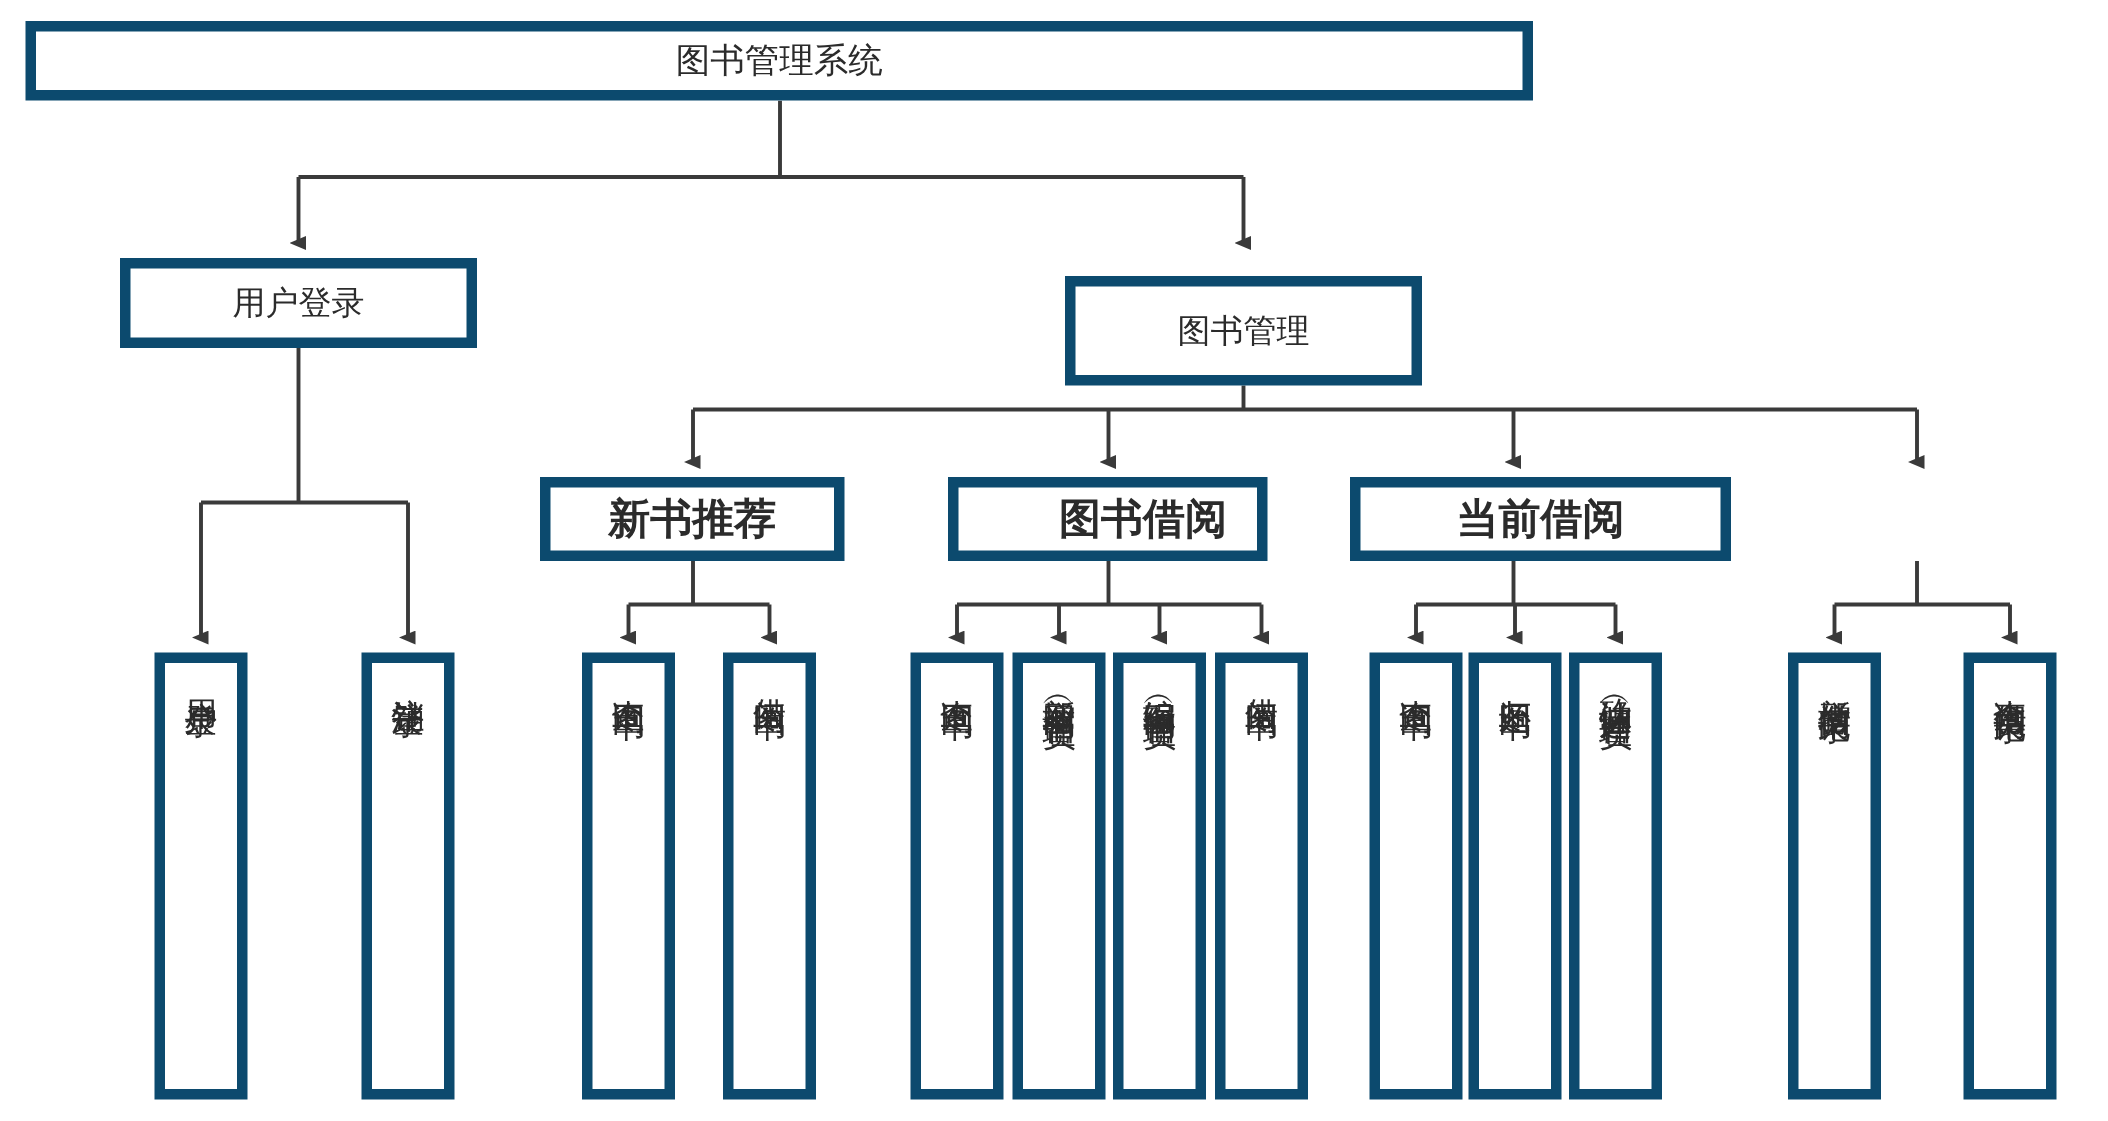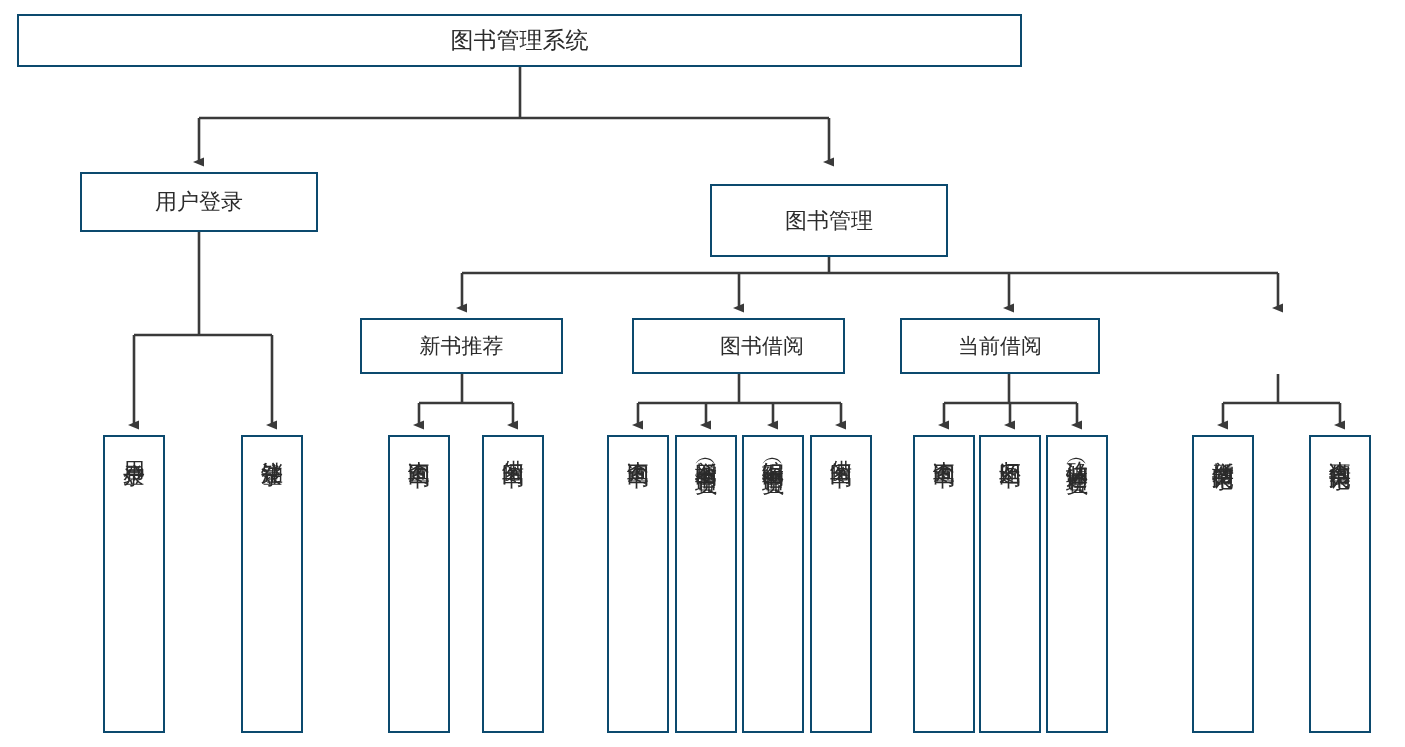--- a/index.html
+++ b/index.html
@@ -21,34 +21,34 @@
     position: absolute;
     left: 0;
     top: 0;
     width: 1405px;
     height: 747px;
   }
   .node {
     position: absolute;
     box-sizing: border-box;
     background: #ffffff;
-    border: 2px solid #0c4a6e;
+    border: 7px solid #0c4a6e;
     display: flex;
     align-items: center;
     justify-content: center;
     color: #2b2b2b;
   }
   .node .label {
     text-align: center;
     line-height: 1.18;
     white-space: nowrap;
   }
   .node-root .label { font-size: 23px; }
   .node-l1 .label { font-size: 22px; }
-  .node-l2 .label { font-size: 21px; }
+  .node-l2 .label { font-size: 28px; font-weight: bold; }
   .node-leaf {
     align-items: flex-start;
     justify-content: center;
     padding-top: 6px;
   }
   .node-leaf .label {
     font-size: 22px;
     writing-mode: vertical-rl;
     text-orientation: upright;
     letter-spacing: 2px;
@@ -131,21 +131,21 @@
   <div class="node node-l1" style="left:710px; top:184px; width:238px; height:73px;align-items:center;">
     <span class="label">图书管理</span>
   </div>
 
   <div class="node node-l2" style="left:360px; top:318px; width:203px; height:56px;">
     <span class="label">新书推荐</span>
   </div>
   <div class="node node-l2" style="left:632px; top:318px; width:213px; height:56px;padding-left:47px;">
     <span class="label">图书借阅</span>
   </div>
-  <div class="node node-l2" style="left:900px; top:318px; width:200px; height:56px;">
+  <div class="node node-l2" style="left:900px; top:318px; width:254px; height:56px;">
     <span class="label">当前借阅</span>
   </div>
 
   <div class="node node-leaf" style="left:103px; top:435px; width:62px; height:298px;">
     <span class="label">用户登录</span>
   </div>
   <div class="node node-leaf" style="left:241px; top:435px; width:62px; height:298px;">
     <span class="label">注销登录</span>
   </div>
 

